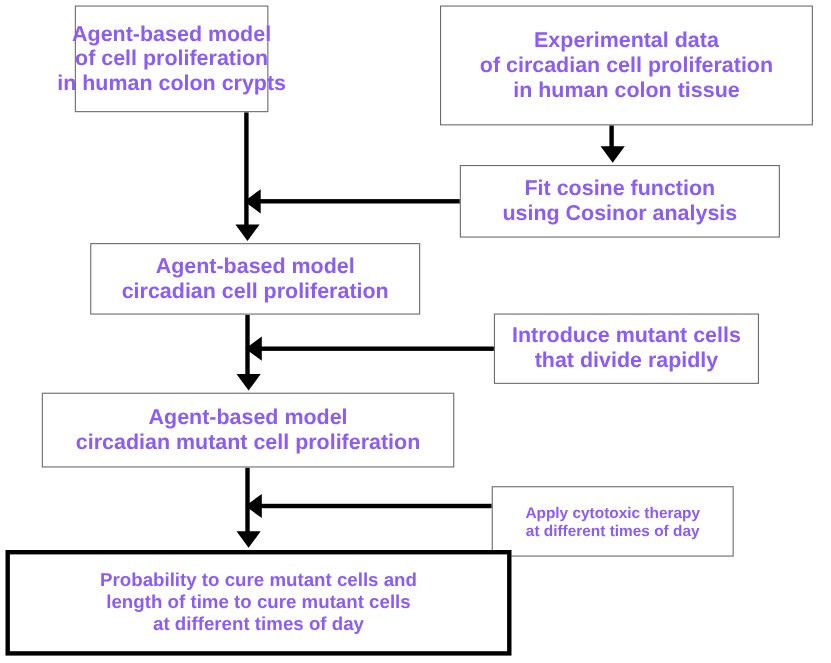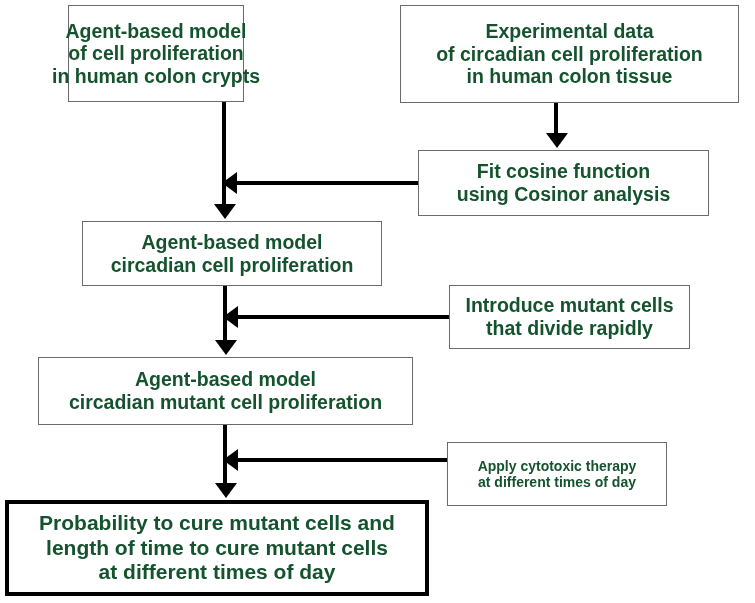--- a/index.html
+++ b/index.html
@@ -18,42 +18,42 @@
   .node {
     position: absolute;
     box-sizing: border-box;
     background: #ffffff;
     border: 1.5px solid #6b6b6b;
     display: flex;
     flex-direction: column;
     align-items: center;
     justify-content: center;
     text-align: center;
-    color: #14532d;
+    color: #8b5cf6;
     line-height: 1.16;
     z-index: 3;
   }
   .node .line {
     display: block;
     white-space: nowrap;
   }
   .node .line.b { font-weight: bold; }
   .node .line.r { font-weight: bold; }
 
   
   #node-abm-base   { left: 68px;  top: 5px;   width: 176px; height: 97px;  font-size: 19.5px; }
-  #node-exp-data   { left: 400px; top: 5px;   width: 339px; height: 98px;  font-size: 19.5px; }
+  #node-exp-data   { left: 400px; top: 5px;   width: 339px; height: 109px;  font-size: 19.5px; }
   #node-fit-cos    { left: 418px; top: 150px; width: 291px; height: 66px;  font-size: 19.5px; }
   #node-abm-circ   { left: 82px;  top: 221px; width: 300px; height: 65px;  font-size: 19.5px; }
   #node-introduce  { left: 449px; top: 285px; width: 241px; height: 64px;  font-size: 19.5px; }
   #node-abm-mut    { left: 38px;  top: 357px; width: 375px; height: 68px;  font-size: 19.5px; }
   #node-apply      { left: 447px; top: 426px; width: 220px; height: 64px;  font-size: 14px; margin-top: 16px; }
   #node-outcome    {
-    left: 5px; top: 500px; width: 424px; height: 96px;
-    font-size: 21px; border: 4.5px solid #000000;
+    left: 5px; top: 500px; width: 460px; height: 96px;
+    font-size: 17px; border: 4.5px solid #000000;
   }
 
   
   .vline {
     position: absolute;
     width: 4px;
     background: #000000;
     z-index: 1;
   }
   .hline {

